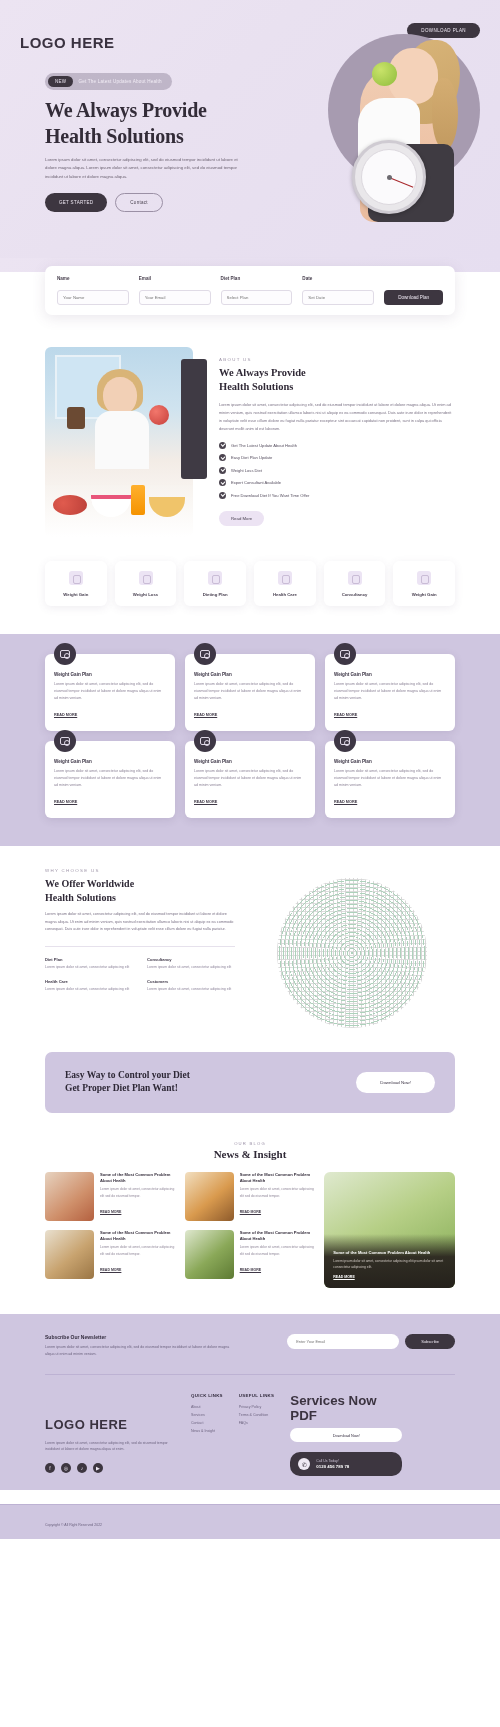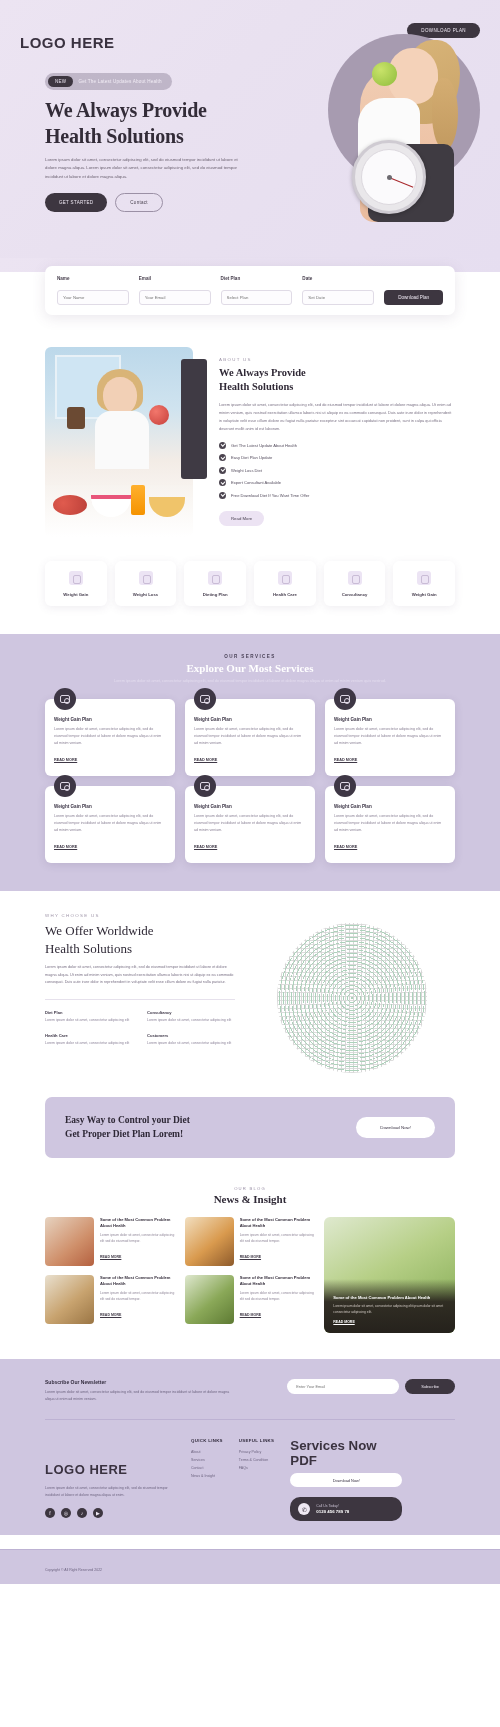--- a/index.html
+++ b/index.html
@@ -220,21 +220,21 @@
     border:1px solid #dfd8e6; border-radius:50%;
   }
   .svc-card h3 { font-size:4.6px; color:#3a3344; font-weight:bold; margin-bottom:4px; }
   .svc-card p { font-size:3.6px; line-height:1.95; color:#8b8296; }
   .svc-link { display:inline-block; margin-top:6px; font-size:3.8px; font-weight:bold; color:#3e3745; text-decoration:underline; }
 
   
   .world { background:#fff; padding:22px 45px 18px 45px; display:flex; gap:14px; }
   .world-left { width:190px; flex:none; }
   .world-left h2 {
-    font-family:"Liberation Serif", serif; font-size:13px; line-height:1.35; color:#2f2936; font-weight:normal;
+    font-family:"Liberation Serif", serif; font-size:10px; line-height:1.35; color:#2f2936; font-weight:bold;
   }
   .world-left p { font-size:3.8px; line-height:2.0; color:#7b7286; margin-top:7px; }
   .world-stats { display:grid; grid-template-columns:1fr 1fr; gap:9px 14px; margin-top:12px; border-top:0.6px solid #e6e1ec; padding-top:10px; }
   .stat h4 { font-size:4.1px; color:#3e3748; font-weight:bold; margin-bottom:2px; }
   .stat p { font-size:3.5px; line-height:1.85; color:#8d849a; margin:0; }
   .world-right { flex:1; position:relative; }
   .globe {
     width:150px; height:150px; margin:10px auto 0 auto; border-radius:50%;
     background:
       radial-gradient(circle at 50% 50%, rgba(140,200,160,0.0) 0%, rgba(140,200,160,0.0) 100%),
@@ -472,25 +472,20 @@
       <div class="icard-ico"></div>
       <div class="icard-label">Consultancy</div>
     </div>
     <div class="icard">
       <div class="icard-ico"></div>
       <div class="icard-label">Weight Gain</div>
     </div>
   </section>
 
   <section class="services">
-    <div class="svc-head">
-      <div class="svc-eyebrow">OUR SERVICES</div>
-      <div class="svc-title">Explore Our Most Services</div>
-      <div class="svc-sub">Lorem ipsum dolor sit amet, consectetur adipiscing elit, sed do eiusmod tempor incididunt ut labore et dolore magna aliqua ut enim ad minim veniam quis nostrud.</div>
-    </div>
     <div class="svc-grid">
       <div class="svc-card">
         <div class="svc-ico">
             <i></i>
           </div>
         <h3>Weight Gain Plan</h3>
         <p>Lorem ipsum dolor sit amet, consectetur adipiscing elit, sed do eiusmod tempor incididunt ut labore et dolore magna aliqua ut enim ad minim veniam.</p>
         <a class="svc-link">READ MORE</a>
       </div>
       <div class="svc-card">
@@ -565,21 +560,21 @@
     </div>
     <div class="world-right">
       <div class="globe"></div>
     </div>
   </section>
 
   <section class="ctawrap">
     <div class="cta">
       <h3>
         <span>Easy Way to Control your Diet</span><br>
-        <span>Get Proper Diet Plan Lorem!</span>
+        <span>Get Proper Diet Plan Want!</span>
       </h3>
       <button class="cta-btn">Download Now!</button>
     </div>
   </section>
 
   <section class="news">
     <div class="news-head">
       <div class="news-eyebrow">OUR BLOG</div>
       <div class="news-title">News &amp; Insight</div>
     </div>

